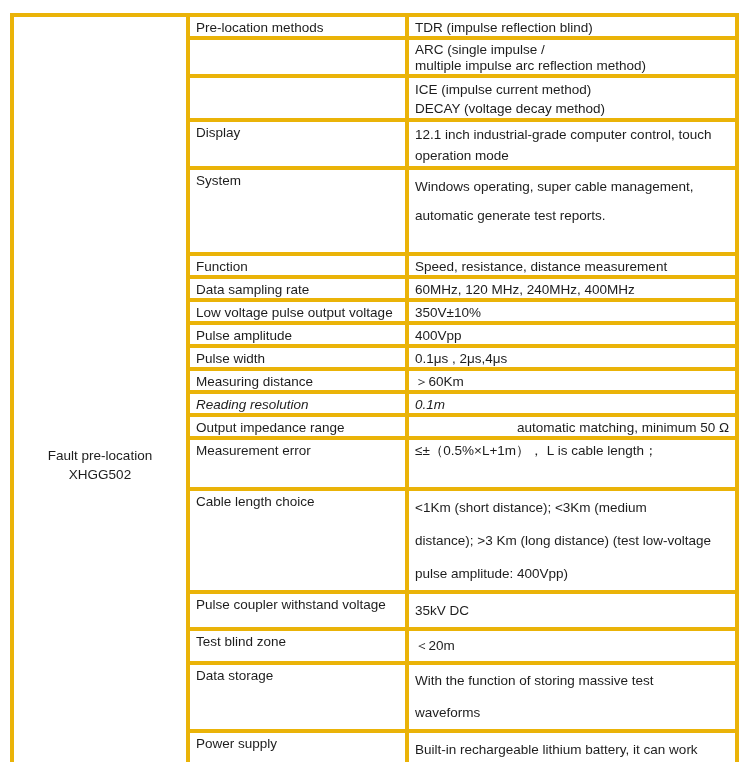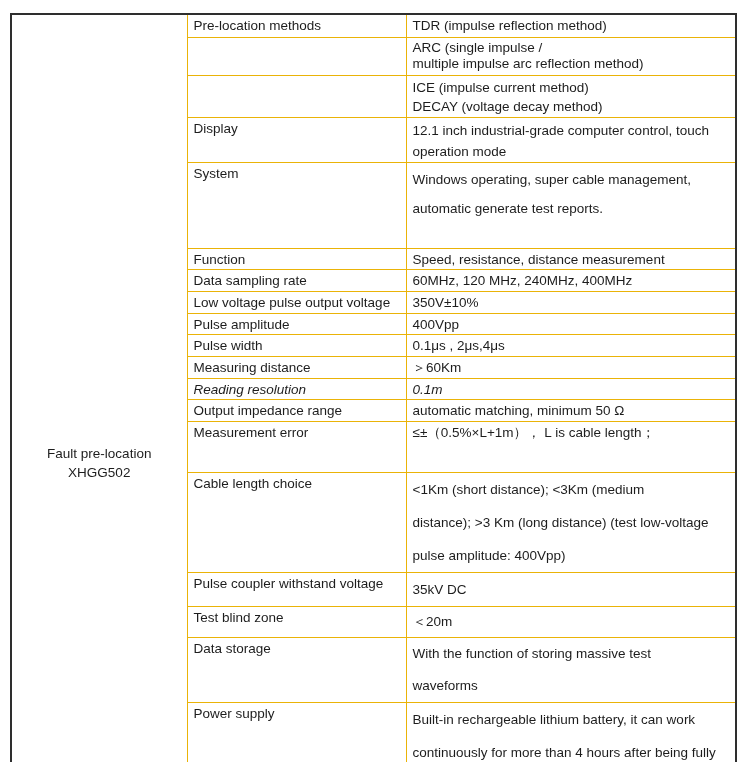--- a/index.html
+++ b/index.html
@@ -18,21 +18,21 @@
   table.spec-table {
     position: absolute;
     left: 10px;
     top: 13px;
     width: 725px;
     table-layout: fixed;
     border-collapse: collapse;
     border: 2px solid #2e2e2e;
   }
   td {
-    border: 1px solid #eab308;
+    border: 4px solid #eab308;
     vertical-align: top;
     font-size: 13.5px;
     color: #1d1d1d;
     box-sizing: border-box;
     overflow: hidden;
   }
   td.label-cell {
     padding: 2px 6px 0 6px;
     line-height: 17px;
     white-space: nowrap;
@@ -69,21 +69,21 @@
     </colgroup>
     <tbody>
         <tr style="height: 23px;">
           <td rowspan="19" class="product-cell">
             <div class="product-block">
               <div>Fault pre-location</div>
               <div>XHGG502</div>
             </div>
           </td>
           <td class="label-cell">Pre-location methods</td>
-          <td class="value-cell" style="line-height: 17px;">TDR (impulse reflection method)</td>
+          <td class="value-cell" style="line-height: 17px;">TDR (impulse reflection blind)</td>
         </tr>
         <tr style="height: 38px;">
           <td class="label-cell"></td>
           <td class="value-cell" style="line-height: 16px;">ARC (single impulse /
 multiple impulse arc reflection method)</td>
         </tr>
         <tr style="height: 42px;">
           <td class="label-cell"></td>
           <td class="value-cell" style="line-height: 19px;">ICE (impulse current method)
 DECAY (voltage decay method)</td>
@@ -121,21 +121,21 @@
         <tr style="height: 22px; padding-left: 31px;">
           <td class="label-cell">Measuring distance</td>
           <td class="value-cell" style="line-height: 17px;">＞60Km</td>
         </tr>
         <tr style="height: 21px; font-style: italic;">
           <td class="label-cell">Reading resolution</td>
           <td class="value-cell" style="line-height: 17px;">0.1m</td>
         </tr>
         <tr style="height: 22px;">
           <td class="label-cell">Output impedance range</td>
-          <td class="value-cell" style="line-height: 17px;">automatic matching, minimum 50 Ω</td>
+          <td class="value-cell" style="line-height: 17px; text-align: right;">automatic matching, minimum 50 Ω</td>
         </tr>
         <tr style="height: 51px; margin-left: 29px;">
           <td class="label-cell">Measurement error</td>
           <td class="value-cell" style="line-height: 17px;">≤±（0.5%×L+1m）， L is cable length；</td>
         </tr>
         <tr style="height: 94px;">
           <td class="label-cell">Cable length choice</td>
           <td class="value-cell flush" style="line-height: 33px;">&lt;1Km (short distance); &lt;3Km (medium
 distance); &gt;3 Km (long distance) (test low-voltage
 pulse amplitude: 400Vpp)</td>

